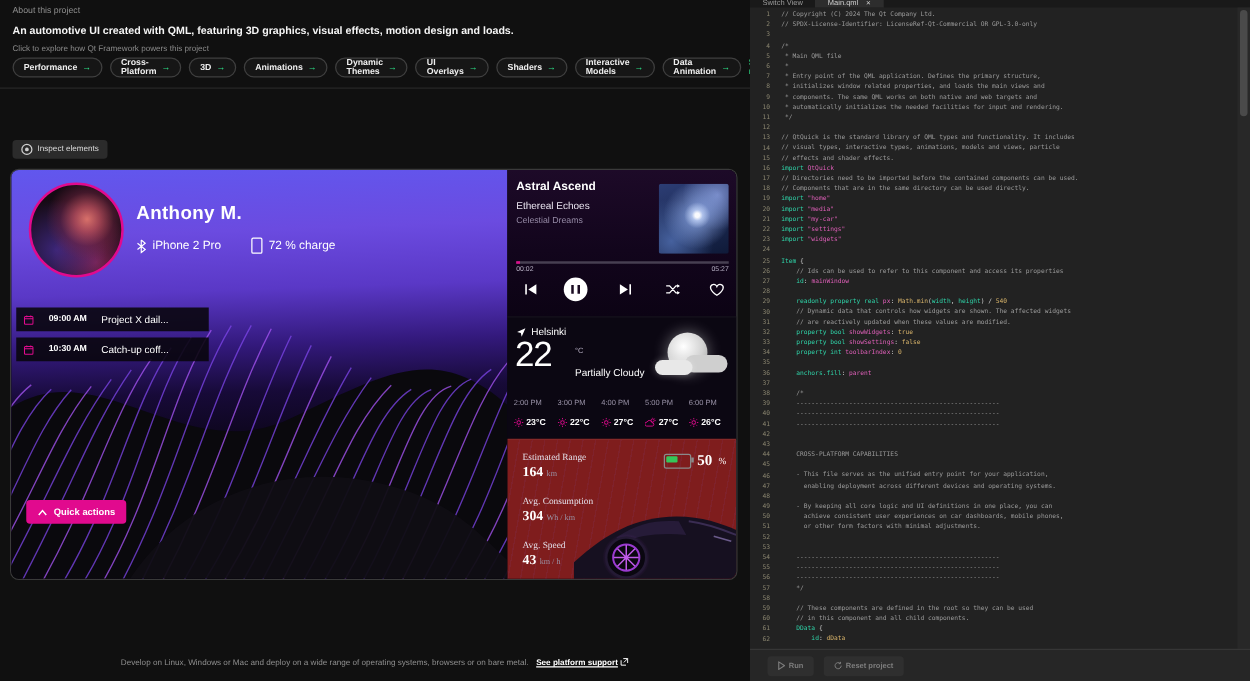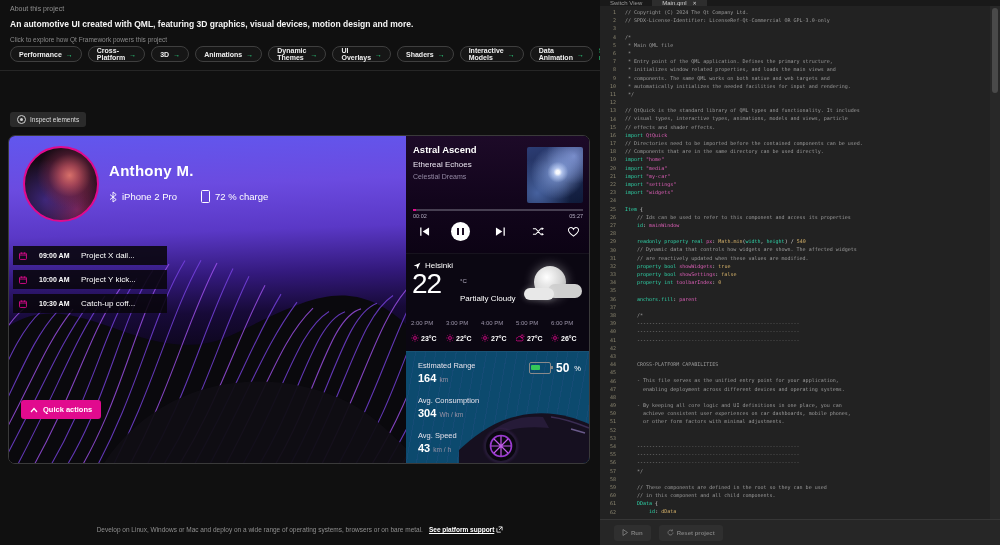--- a/index.html
+++ b/index.html
@@ -87,22 +87,22 @@
   .w-unit{position:absolute;left:54px;top:24px;font-size:6px;color:#b5aec2;}
   .w-cond{position:absolute;left:54px;top:40px;font-size:8px;color:#fff;}
   .moon{position:absolute;left:128px;top:12px;width:32px;height:32px;border-radius:50%;
     background:radial-gradient(circle at 40% 35%,#fff,#d2d2d2 55%,#9a9a9a);box-shadow:0 0 12px rgba(255,255,255,.4);}
   .cloud1{position:absolute;left:118px;top:34px;width:30px;height:12px;border-radius:8px;background:#e8e8e8;box-shadow:0 0 6px rgba(255,255,255,.3);}
   .cloud2{position:absolute;left:142px;top:30px;width:34px;height:14px;border-radius:9px;background:#cfcfcf;}
   #hours{position:absolute;left:5px;top:66px;width:176px;display:flex;}
   .hour-col{width:35px;text-align:left;}
   .hour-t{font-size:6px;color:#9a93a8;margin-bottom:8px;}
   .hour-v{font-size:7px;font-weight:bold;color:#fff;display:flex;align-items:center;gap:2px;}
-  #stats-sec{position:absolute;left:0;top:215px;width:183px;height:112px;background:#0c4a6e;overflow:hidden;
-    border-top:1px solid rgba(255,255,255,.05);}
+  #stats-sec{position:absolute;left:0;top:215px;width:183px;height:112px;background:#7f1d1d;overflow:hidden;
+    border-top:1px solid rgba(255,255,255,.05);font-family:Liberation Serif, serif;}
   #stats-sec .lines{position:absolute;inset:0;background:repeating-linear-gradient(100deg,transparent 0 9px,rgba(130,90,210,.08) 9px 10px);}
   .st-label{font-size:7.5px;color:#e4e0ea;position:absolute;left:12px;}
   .st-val{position:absolute;left:12px;font-size:11px;font-weight:bold;color:#fff;}
   .st-unit{font-size:6.5px;font-weight:normal;color:#9a93a5;}
   .batt-row{position:absolute;right:8px;top:9px;display:flex;align-items:center;gap:5px;}
   .batt-big{width:20px;height:10px;border:1px solid #8a8a8a;border-radius:2px;position:relative;}
   .batt-big:before{content:"";position:absolute;left:1.5px;top:1.5px;width:9px;height:5px;background:#35c759;border-radius:1px;}
   .batt-big:after{content:"";position:absolute;right:-3.5px;top:2.5px;width:2px;height:3.5px;background:#8a8a8a;}
   .pct-num{font-size:12px;font-weight:bold;color:#fff;}
   .pct-sign{font-size:7.5px;color:#fff;}
@@ -123,21 +123,21 @@
   #ed-toolbar{position:absolute;left:0;right:0;bottom:0;height:25px;background:#262626;border-top:1px solid #363636;
     display:flex;align-items:center;gap:8px;padding-left:14px;}
   .ed-btn{height:16px;background:#2f2f2f;border:none;border-radius:3px;color:#7d7d7d;font-size:6px;font-weight:bold;
     display:flex;align-items:center;gap:3px;padding:0 8px;font-family:"Liberation Sans",sans-serif;cursor:pointer;}
 </style>
 </head>
 <body>
 
 <div id="left-pane">
   <div class="eyebrow">About this project</div>
-  <div class="descr">An automotive UI created with QML, featuring 3D graphics, visual devices, motion design and more.</div>
+  <div class="descr">An automotive UI created with QML, featuring 3D graphics, visual effects, motion design and loads.</div>
   <div class="hint">Click to explore how Qt Framework powers this project</div>
   <div id="tags">
       <div class="pill">
         <span>Performance</span>
         <span class="arr">→</span>
       </div>
       <div class="pill">
         <span>Cross-Platform</span>
         <span class="arr">→</span>
       </div>
@@ -230,28 +230,20 @@
         <span>72 % charge</span>
       </div>
       <div id="schedule">
           <div class="sched-row">
             <svg class="cal-ic" viewBox="0 0 10 10">
               <rect x="0.7" y="1.5" width="8.6" height="7.8" rx="1" fill="none" stroke="#e10a8e" stroke-width="1.1"></rect>
               <path d="M0.7 3.8 H9.3 M3 0.5 V2.2 M7 0.5 V2.2" stroke="#e10a8e" stroke-width="1.1"></path>
             </svg>
             <span class="sched-time">09:00 AM</span>
             <span class="sched-title">Project X dail...</span>
-          </div>
-          <div class="sched-row">
-            <svg class="cal-ic" viewBox="0 0 10 10">
-              <rect x="0.7" y="1.5" width="8.6" height="7.8" rx="1" fill="none" stroke="#e10a8e" stroke-width="1.1"></rect>
-              <path d="M0.7 3.8 H9.3 M3 0.5 V2.2 M7 0.5 V2.2" stroke="#e10a8e" stroke-width="1.1"></path>
-            </svg>
-            <span class="sched-time">10:00 AM</span>
-            <span class="sched-title">Project Y kick...</span>
           </div>
           <div class="sched-row">
             <svg class="cal-ic" viewBox="0 0 10 10">
               <rect x="0.7" y="1.5" width="8.6" height="7.8" rx="1" fill="none" stroke="#e10a8e" stroke-width="1.1"></rect>
               <path d="M0.7 3.8 H9.3 M3 0.5 V2.2 M7 0.5 V2.2" stroke="#e10a8e" stroke-width="1.1"></path>
             </svg>
             <span class="sched-time">10:30 AM</span>
             <span class="sched-title">Catch-up coff...</span>
           </div>
         </div>

